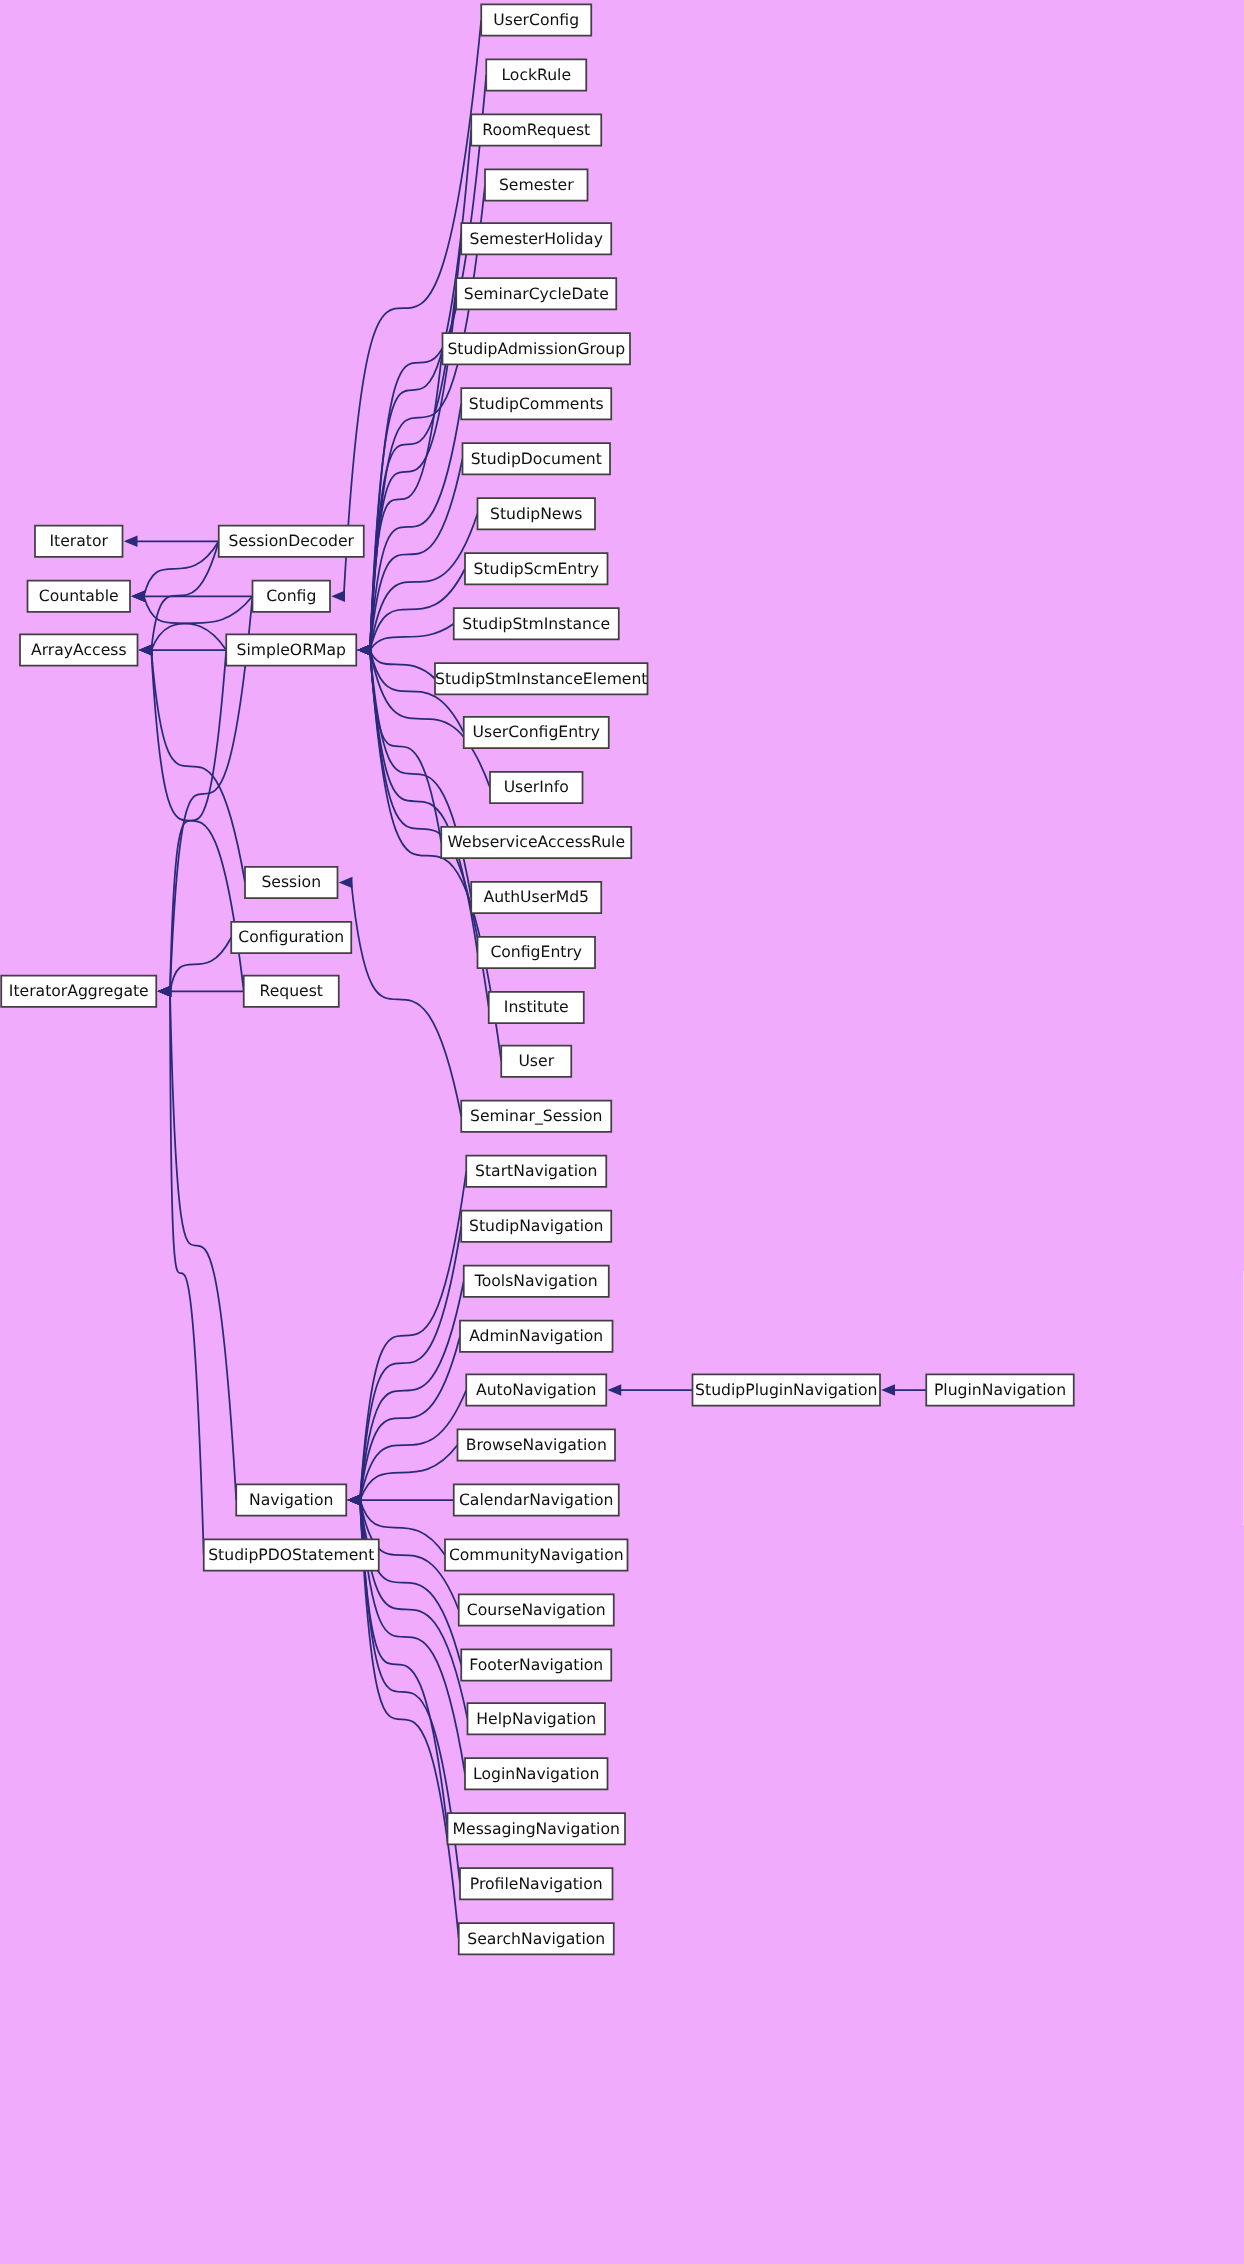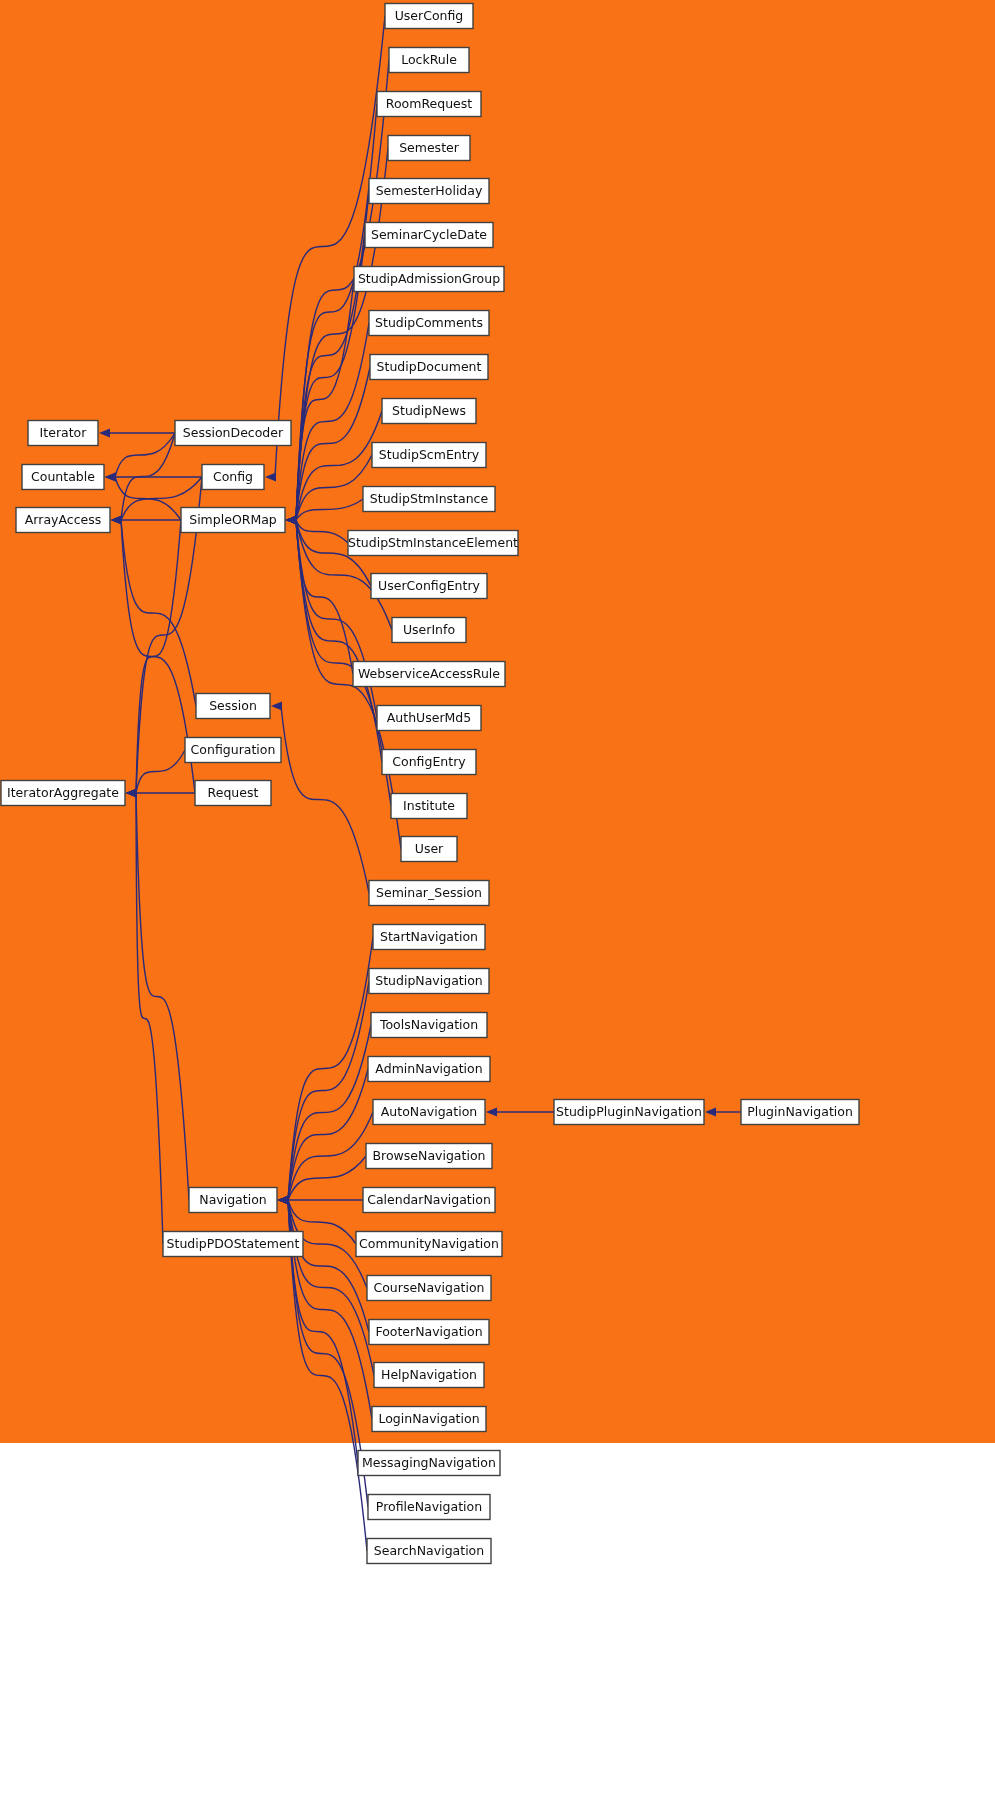--- a/index.html
+++ b/index.html
@@ -9,22 +9,22 @@
   }
   body {
     width: 995px;
     height: 1811px;
     font-family: "DejaVu Sans", "Liberation Sans", sans-serif;
     overflow: hidden;
   }
   #diagram-root {
     position: relative;
     width: 995px;
-    height: 1443px;
-    background: #f97316;
+    height: 1811px;
+    background: #f0abfc;
   }
   svg#graph {
     position: absolute;
     top: 0;
     left: 0;
     width: 995px;
     height: 1811px;
     display: block;
   }
   .edge {

